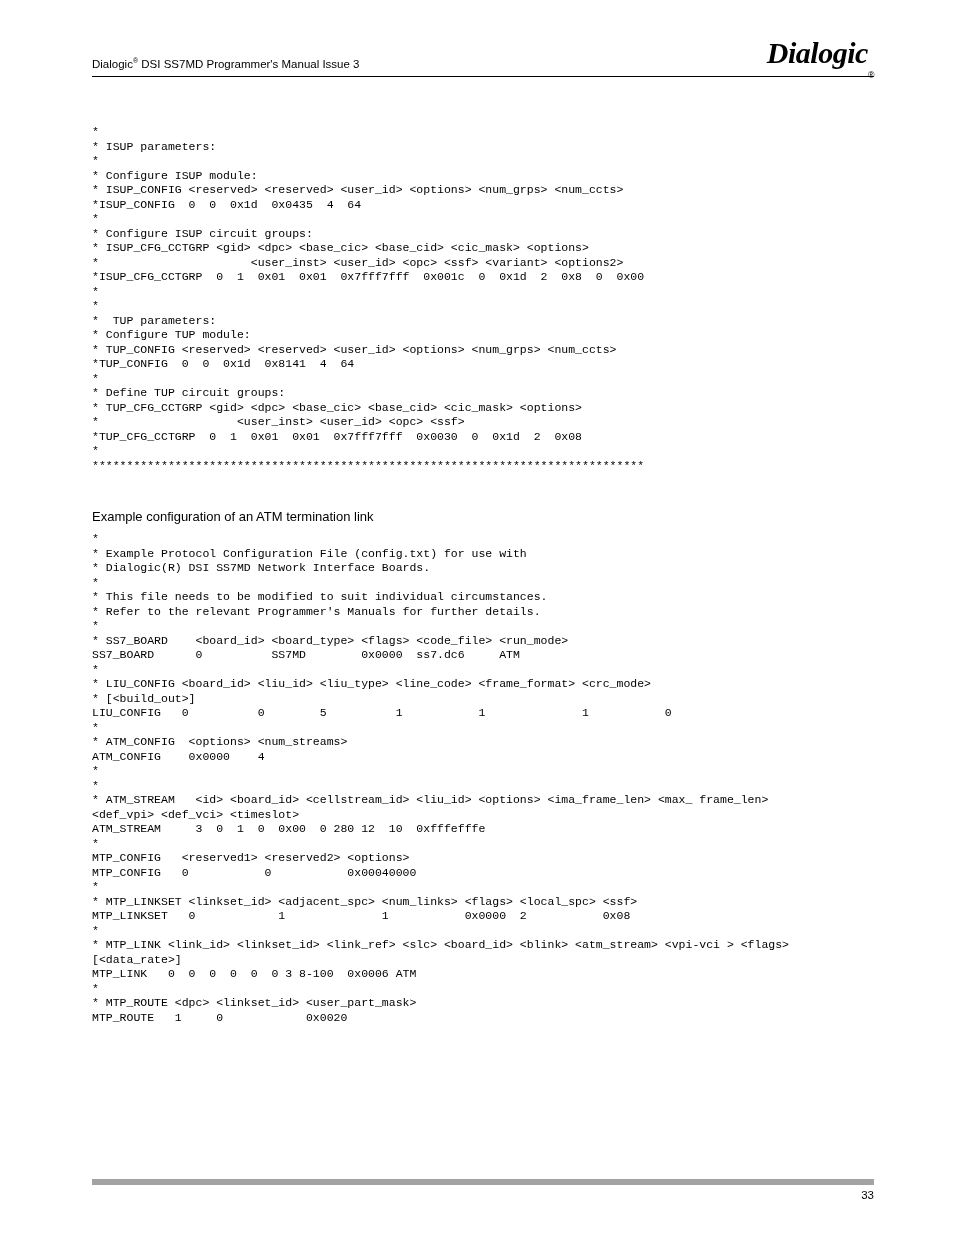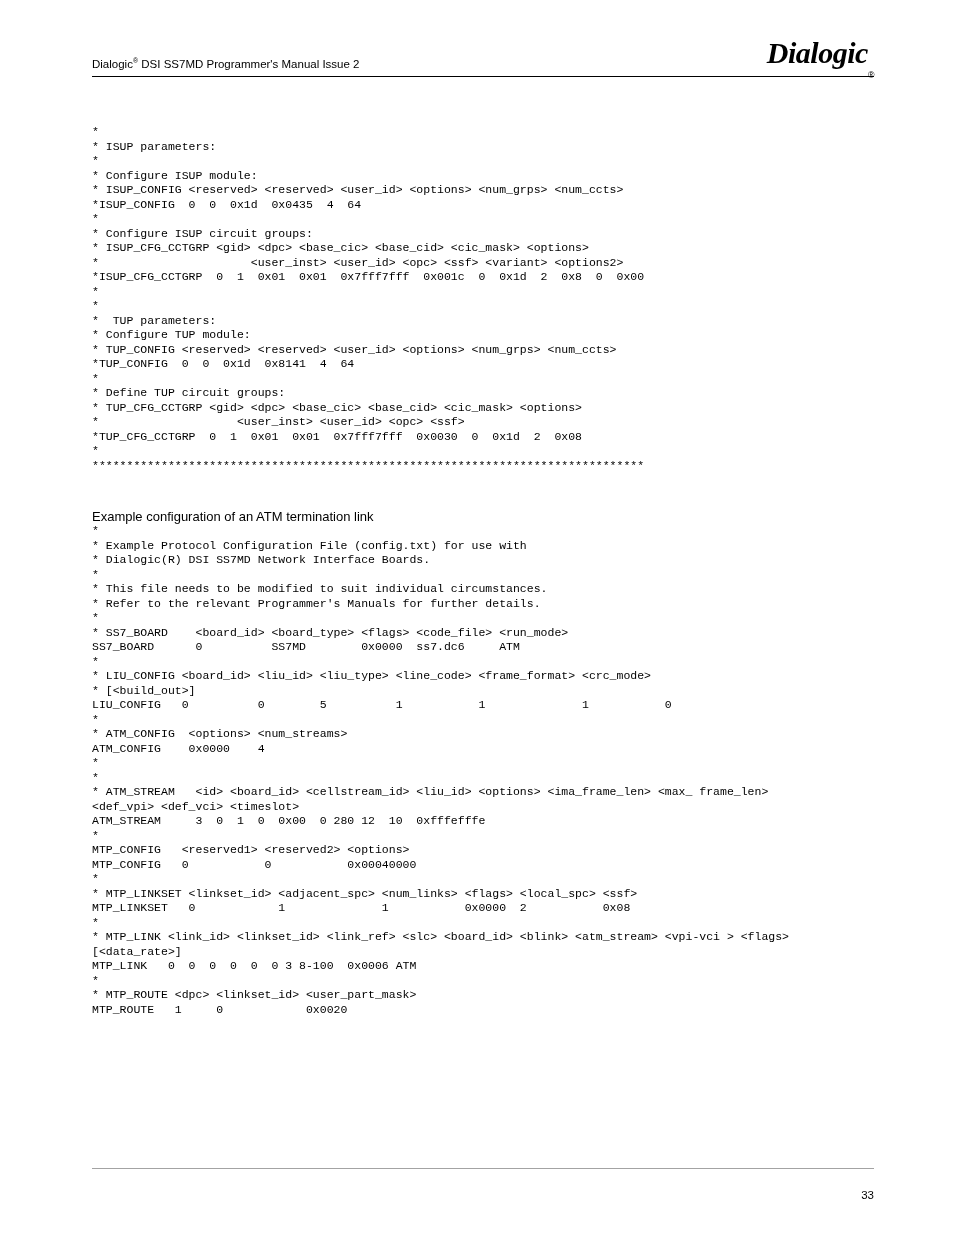--- a/index.html
+++ b/index.html
@@ -53,41 +53,41 @@
   .code-block {
     font-family: "Courier New", Courier, monospace;
     font-size: 11.5px;
     line-height: 14.5px;
     white-space: pre;
     margin-bottom: 36px;
   }
   .section-head {
     font-size: 13px;
     font-weight: normal;
-    margin-bottom: 0;
+    margin-bottom: 8px;
   }
   .footer {
     position: absolute;
     bottom: 34px;
     left: 92px;
     right: 80px;
-    border-top: 1px solid #a3a3a3;
-    padding-top: 20px;
+    border-top: 6px solid #a3a3a3;
+    padding-top: 4px;
     text-align: right;
     font-size: 11.5px;
   }
 </style>
 </head>
 <body>
 
 <div class="page">
 
   <div class="header-row">
     <div class="header-left">
-      <span>Dialogic</span><sup>®</sup><span> DSI SS7MD Programmer's Manual Issue 2</span>
+      <span>Dialogic</span><sup>®</sup><span> DSI SS7MD Programmer's Manual Issue 3</span>
     </div>
     <div class="logo">
       <span>Dialogic</span><span class="reg">®</span>
     </div>
   </div>
 
   <div class="code-block">*
 * ISUP parameters:
 *
 * Configure ISUP module:

